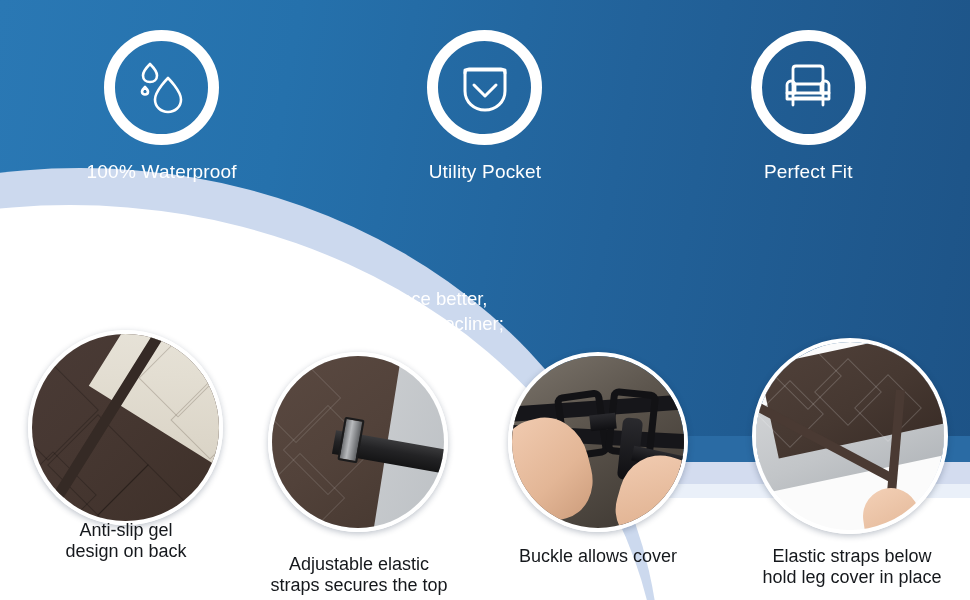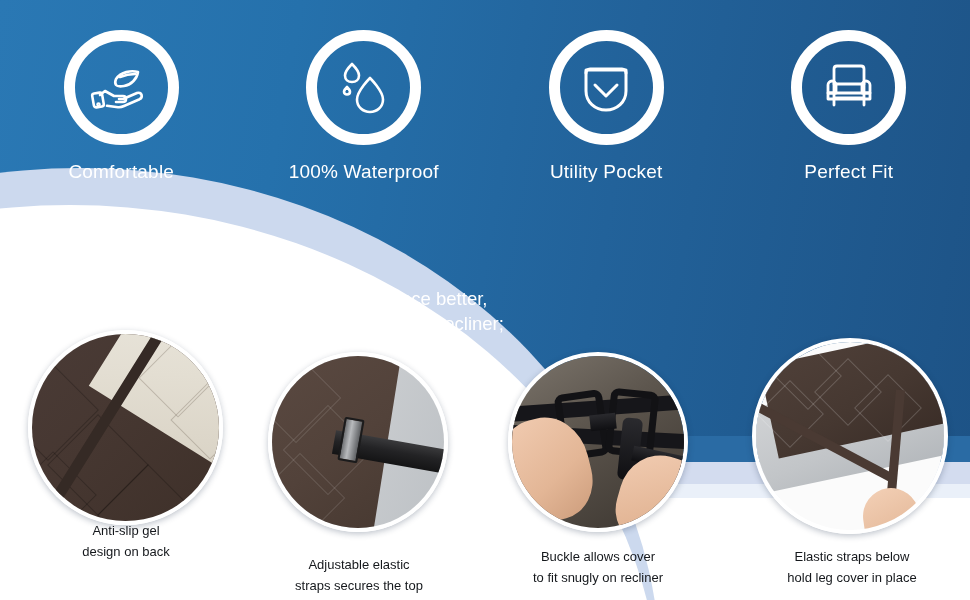--- a/index.html
+++ b/index.html
@@ -81,21 +81,21 @@
   
   .photo{
     position:absolute;border-radius:50%;overflow:hidden;
     border:4px solid #ffffff;box-sizing:border-box;
     box-shadow:0 2px 6px rgba(20,40,70,.28);
   }
   .photo .inner{position:absolute;inset:0;overflow:hidden;}
 
   .caption{
     position:absolute;text-align:center;color:#15181c;
-    font-size:13px;line-height:21px;
+    font-size:18px;line-height:21px;
   }
   .caption div{white-space:nowrap;}
 
   
   .p1-brown{position:absolute;inset:0;background:
      linear-gradient(135deg,#4a3b36 0%,#463731 45%,#3e3029 100%);}
   .p1-cream{position:absolute;left:48%;top:-34%;width:115%;height:100%;
      background:linear-gradient(150deg,#efece4 0%,#e3ded2 55%,#d6cfc1 100%);
      transform:rotate(32deg);border-radius:42% 0 0 0;}
   .p1-edge{position:absolute;left:44%;top:-36%;width:11px;height:140%;
@@ -151,35 +151,20 @@
   <div class="bg-blue"></div>
   <div class="bg-band-blue"></div>
   <div class="bg-band-lilac"></div>
   <div class="bg-band-pale"></div>
   <div class="bg-band-white"></div>
   <div class="bg-left-lilac"></div>
   <div class="bg-left-white"></div>
 
   <div class="features">
 
-    <div class="feature">
-      <div class="ring">
-        <span>
-          <svg width="62" height="62" viewBox="0 0 62 62" fill="none" stroke="#ffffff" stroke-width="2.6" stroke-linecap="round" stroke-linejoin="round">
-            <path d="M26 22c5-7 15-9 22-7 -1 7-7 13-14 14 -4 .7-7 .2-8-1 -1.2-1.6-.8-4 0-6z"></path>
-            <path d="M30 20c5-2 10-3 15-3"></path>
-            <path d="M10 38l5-4 9 5h9c2 0 3 1.3 3 3s-1.3 3-3 3h-7"></path>
-            <path d="M29 42h4l14-6c2-.8 4 .2 4.6 2 .5 1.8-.4 3.4-2 4.2L34 49c-2 1-4 1.4-6 1.2l-11-1.4"></path>
-            <rect x="3" y="36" width="10" height="14" rx="2.2" transform="rotate(-10 8 43)"></rect>
-            <circle cx="8.5" cy="47.5" r="1"></circle>
-          </svg>
-        </span>
-      </div>
-      <div class="feature-label">Comfortable</div>
-    </div>
 
     <div class="feature">
       <div class="ring">
         <span>
           <svg width="58" height="58" viewBox="0 0 58 58" fill="none" stroke="#ffffff" stroke-width="2.6" stroke-linecap="round" stroke-linejoin="round">
             <path d="M35 19c0 0 13 13 13 21.5C48 48 42 53 35 53s-13-5-13-12.5C22 32 35 19 35 19z"></path>
             <path d="M17 5c0 0 7 7 7 11.4 0 4-3.1 6.6-7 6.6s-7-2.6-7-6.6C10 12 17 5 17 5z"></path>
             <path d="M12 28c0 0 3 3 3 4.8 0 1.7-1.3 2.7-3 2.7s-3-1-3-2.7C9 31 12 28 12 28z"></path>
           </svg>
         </span>
@@ -266,21 +251,20 @@
       <div class="p3-buckle" style="left:96px;top:34px;width:34px;height:52px;transform:rotate(6deg);"></div>
       <div class="p3-web" style="left:78px;top:58px;width:26px;height:16px;transform:rotate(-6deg);"></div>
       <div class="p3-web" style="left:108px;top:62px;width:20px;height:62px;border-radius:6px;transform:rotate(6deg);"></div>
       <div class="p3-web" style="left:120px;top:96px;width:62px;height:15px;transform:rotate(12deg);"></div>
       <div class="p3-hand" style="left:-12px;top:62px;width:90px;height:104px;transform:rotate(-14deg);"></div>
       <div class="p3-hand" style="left:106px;top:100px;width:86px;height:92px;transform:rotate(16deg);"></div>
     </div>
   </div>
   <div class="caption" style="left:486px;top:546px;width:224px;">
     <div>Buckle allows cover</div>
-    <div>to fit snugly on recliner</div>
   </div>
 
   <div class="photo" style="left:752px;top:338px;width:196px;height:196px;">
     <div class="inner">
       <div class="p4-white"></div>
       <div class="p4-grey"></div>
       <div class="p4-cover"></div>
       <div class="q-dark" style="left:28px;top:10px;width:46px;height:46px;border-color:rgba(255,255,255,.18);"></div>
       <div class="q-dark" style="left:68px;top:26px;width:46px;height:46px;border-color:rgba(255,255,255,.18);"></div>
       <div class="q-dark" style="left:108px;top:42px;width:46px;height:46px;border-color:rgba(255,255,255,.18);"></div>

